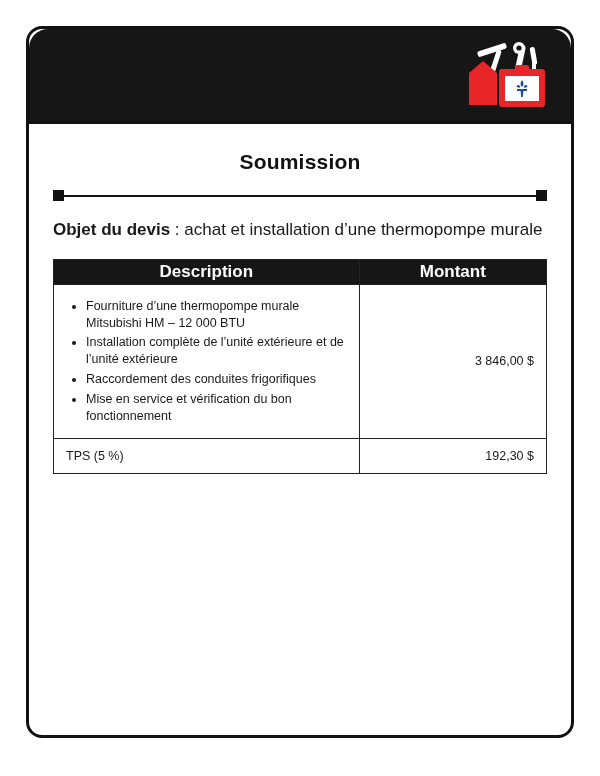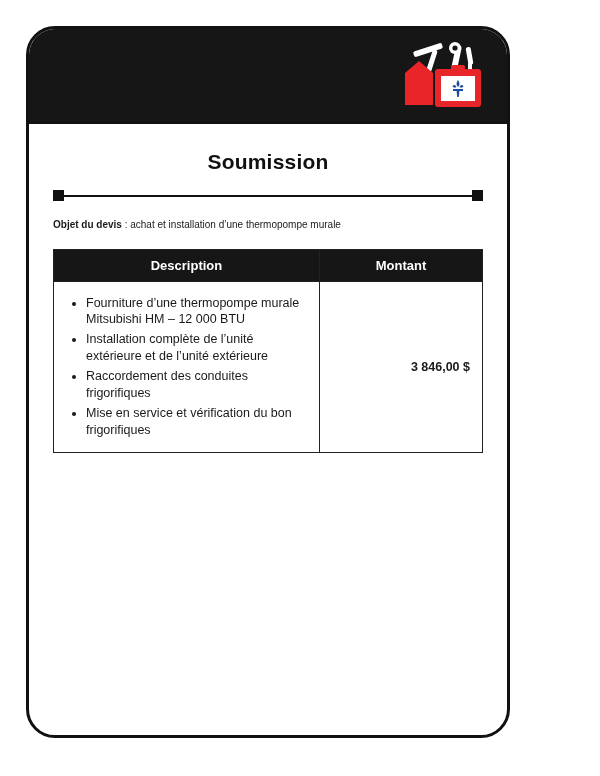--- a/index.html
+++ b/index.html
@@ -18,25 +18,25 @@
   .page {
     position: relative;
     width: 600px;
     height: 776px;
     box-sizing: border-box;
     padding: 26px 26px;
   }
 
   .card {
     position: relative;
-    width: 484px;
+    width: 548px;
     height: 712px;
     box-sizing: border-box;
     border: 3px solid #111111;
-    border-radius: 29px;
+    border-radius: 16px;
     background: #ffffff;
     overflow: hidden;
   }
 
   
   .header-band {
     position: relative;
     height: 92px;
     background: #161616;
     border-bottom: 3px solid #111111;
@@ -83,57 +83,57 @@
     position: absolute;
     top: 2px;
     width: 11px;
     height: 11px;
     background: #111111;
   }
   .divider-dot.left { left: 0; }
   .divider-dot.right { right: 0; }
 
   .intro {
-    font-size: 10px;
+    font-size: 17px;
     line-height: 1.45;
     margin: 0 0 16px 0;
     color: #1a1a1a;
   }
   .intro b { font-weight: bold; }
 
   
   table.quote {
     width: 100%;
     border-collapse: collapse;
     border: 1.5px solid #222222;
     table-layout: fixed;
     font-size: 12.5px;
   }
   table.quote th {
     background: #161616;
     color: #ffffff;
-    font-size: 13px;
+    font-size: 17px;
     font-weight: bold;
-    padding: 8px 8px;
+    padding: 2px 8px;
     text-align: center;
     border: 1.5px solid #222222;
   }
   table.quote td {
     border: 1.5px solid #222222;
     padding: 10px 12px;
     vertical-align: middle;
   }
   .col-desc { width: 62%; }
   .col-amt { width: 38%; }
 
   td.amount {
     text-align: right;
     white-space: nowrap;
   }
-  td.amount.bold { font-weight: bold; }
+  td.amount.bold { font-weight: normal; }
   td.label.bold { font-weight: bold; }
 
   ul.items {
     margin: 2px 0 2px 0;
     padding-left: 20px;
   }
   ul.items li {
     line-height: 1.35;
     margin: 3px 0;
   }
@@ -210,27 +210,31 @@
             <th>Montant</th>
           </tr>
         </thead>
         <tbody>
           <tr class="row-items">
             <td>
               <ul class="items">
                 <li>Fourniture d’une thermopompe murale Mitsubishi HM – 12 000 BTU</li>
                 <li>Installation complète de l’unité extérieure et de l’unité extérieure</li>
                 <li>Raccordement des conduites frigorifiques</li>
-                <li>Mise en service et vérification du bon frigorifiques</li>
+                <li>Mise en service et vérification du bon fonctionnement</li>
               </ul>
             </td>
             <td class="amount bold">3 846,00 $</td>
           </tr>
 
 
+          <tr>
+            <td class="label">TPS (5 %)</td>
+            <td class="amount">192,30 $</td>
+          </tr>
 
 
         </tbody>
       </table>
 
     </div>
   </div>
 </div>
 
 </body></html>

